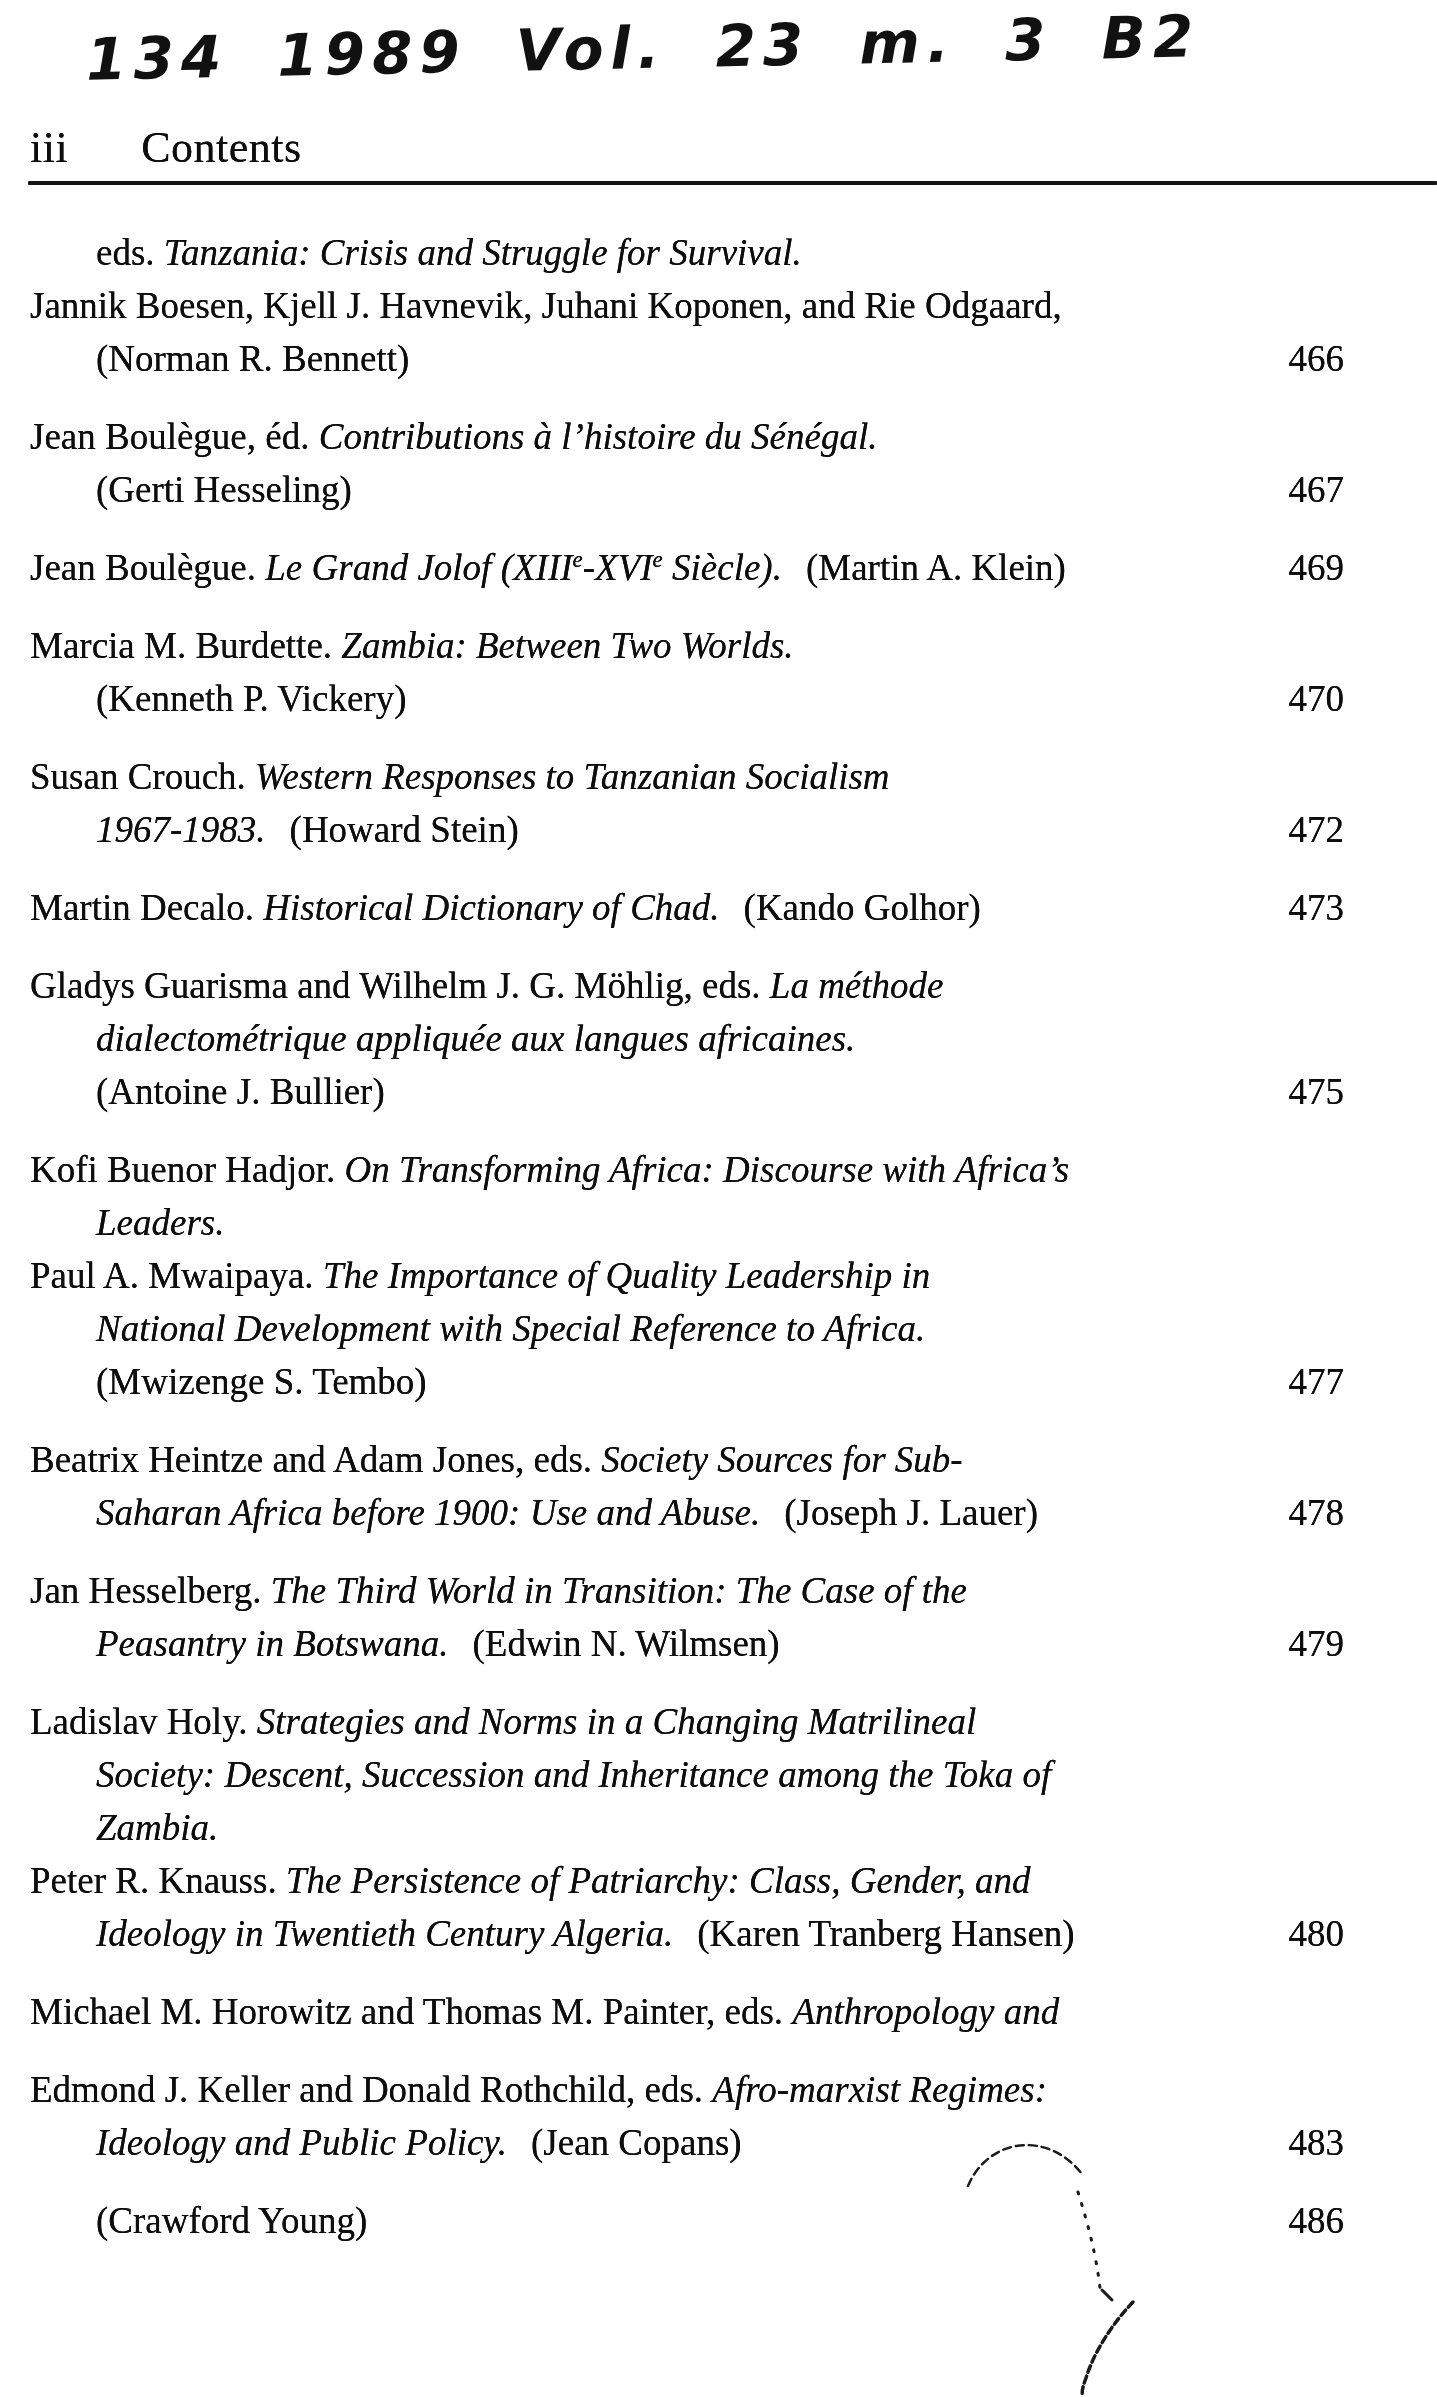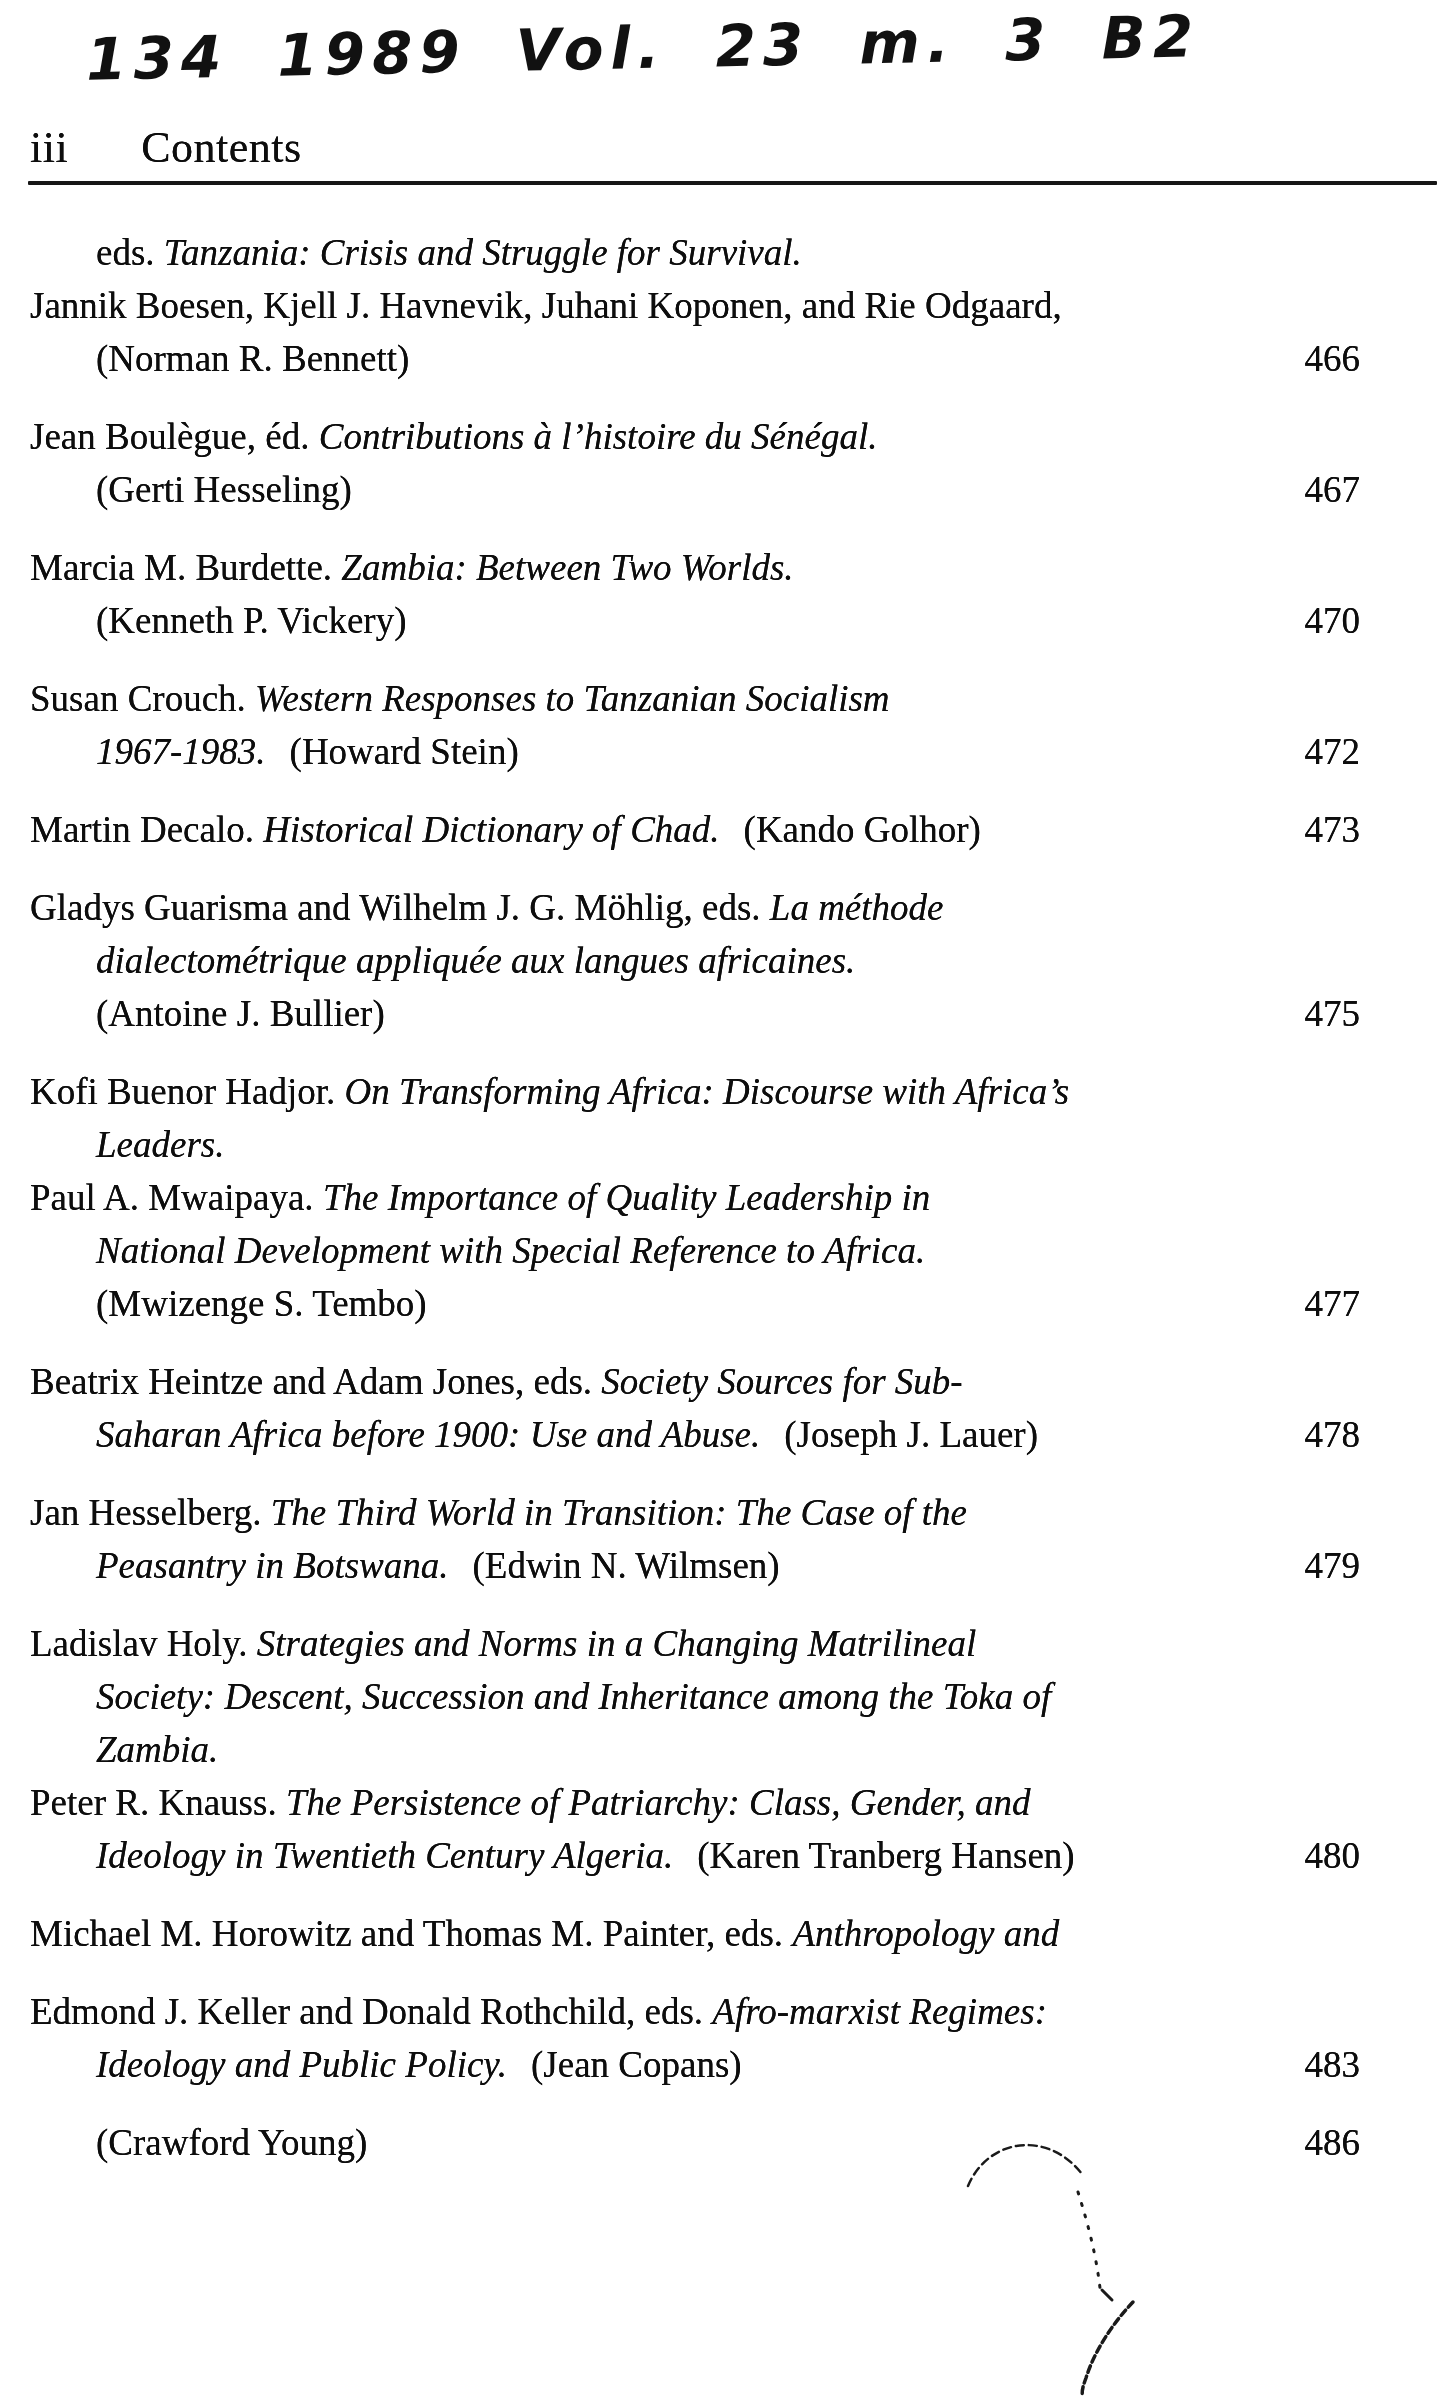--- a/index.html
+++ b/index.html
@@ -34,21 +34,21 @@
   .line {
     position:relative; font-size:37px; line-height:53px;
     padding-right:140px; white-space:nowrap;
     text-shadow:0 0 0.5px currentColor;
   }
   .line.indent { padding-left:66px; }
   .seg.it { font-style:italic; }
   .seg.gap { margin-left:24px; }
   sup.seg { font-size:0.62em; line-height:0; vertical-align:super; }
   .page-num {
-    position:absolute; right:0; top:0;
+    position:absolute; right:16px; top:0;
     font-size:37px; line-height:53px;
     text-shadow:0 0 0.5px currentColor;
   }
   .scribble { position:absolute; left:850px; top:2128px; }
 </style>
 </head>
 <body>
 
 <div class="page">
   <div class="handwritten">134 1989 Vol. 23 m. 3 B2</div>
@@ -61,20 +61,23 @@
 
   <div class="toc">
       <div class="entry">
         <div class="line indent"><span class="seg">eds. </span><span class="seg it">Tanzania: Crisis and Struggle for Survival.</span></div>
         <div class="line"><span class="seg">Jannik Boesen, Kjell J. Havnevik, Juhani Koponen, and Rie Odgaard,</span></div>
         <div class="line indent"><span class="seg">(Norman R. Bennett)</span><span class="page-num">466</span></div>
       </div>
       <div class="entry">
         <div class="line"><span class="seg">Jean Boulègue, éd. </span><span class="seg it">Contributions à l’histoire du Sénégal.</span></div>
         <div class="line indent"><span class="seg">(Gerti Hesseling)</span><span class="page-num">467</span></div>
+      </div>
+      <div class="entry">
+        <div class="line"><span class="seg">Jean Boulègue. </span><span class="seg it">Le Grand Jolof (XIII</span><sup class="seg it">e</sup><span class="seg it">-XVI</span><sup class="seg it">e</sup><span class="seg it"> Siècle).</span><span class="seg gap">(Martin A. Klein)</span><span class="page-num">469</span></div>
       </div>
       <div class="entry">
         <div class="line"><span class="seg">Marcia M. Burdette. </span><span class="seg it">Zambia: Between Two Worlds.</span></div>
         <div class="line indent"><span class="seg">(Kenneth P. Vickery)</span><span class="page-num">470</span></div>
       </div>
       <div class="entry">
         <div class="line"><span class="seg">Susan Crouch. </span><span class="seg it">Western Responses to Tanzanian Socialism</span></div>
         <div class="line indent"><span class="seg it">1967-1983.</span><span class="seg gap">(Howard Stein)</span><span class="page-num">472</span></div>
       </div>
       <div class="entry">

